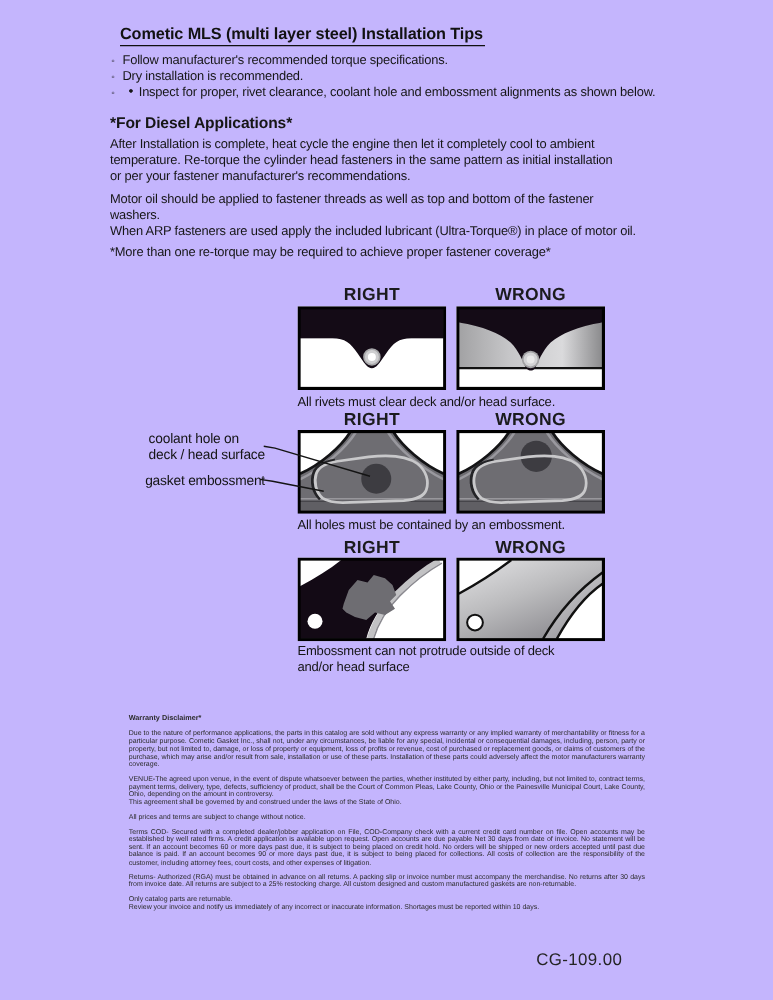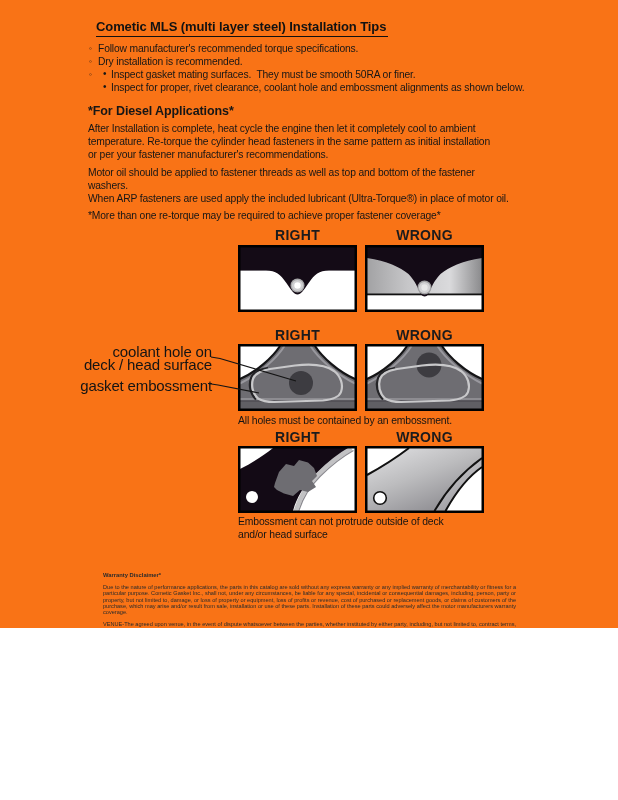--- a/index.html
+++ b/index.html
@@ -1,17 +1,17 @@
 <!DOCTYPE html>
 <html><head>
 <meta charset="utf-8">
 <style>
   html,body { margin:0; padding:0; background:#fff; }
   .page {
-    position:relative; width:618px; height:628px; background:#f97316;
+    position:relative; width:618px; height:800px; background:#c4b5fd;
     font-family:"Liberation Sans", sans-serif; color:#161616; overflow:hidden;
   }
   
   .content-top { position:absolute; left:88px; top:19px; width:428px; }
   .doc-title {
     display:table; margin:0 0 5px 8px; font-size:13px; font-weight:bold;
     letter-spacing:-0.1px; line-height:15px; border-bottom:1.6px solid #101010;
     padding:0 2px 1.5px 0; color:#121212;
   }
   .bullet-list { font-size:10.3px; line-height:13px; letter-spacing:-0.15px; }
@@ -22,21 +22,21 @@
   .diesel-heading { margin-top:10px; font-size:12.5px; font-weight:bold; line-height:14px; letter-spacing:-0.1px; }
   .para { margin-top:4px; font-size:10.3px; line-height:13.1px; letter-spacing:-0.15px; white-space:pre-line; }
   .para-first { margin-top:5px; }
   
   .diag-header { position:absolute; width:119px; text-align:center; font-size:14px;
     font-weight:700; letter-spacing:0.3px; color:#1b1b1d; line-height:15px; }
   .diag-box { position:absolute; width:119px; height:67px; }
   .diag-box svg { display:block; width:119px; height:67px; }
   .diag-caption { position:absolute; left:238px; font-size:10.4px; line-height:12.6px;
     letter-spacing:-0.15px; color:#141414; white-space:pre-line; }
-  .diag-label { position:absolute; right:406px; text-align:right; font-size:15px;
+  .diag-label { position:absolute; right:406px; text-align:left; font-size:11px;
     line-height:13px; letter-spacing:-0.15px; color:#141414; white-space:pre-line; }
   .label-coolant { top:345px; }
   .label-emboss { top:379px; }
   .leader-svg { position:absolute; left:205px; top:352px; width:100px; height:48px; z-index:5; }
   
   .legal { position:absolute; left:103px; top:572px; width:413px; font-size:5.6px;
     line-height:6.2px; color:#2b2b2b; text-align:justify; }
   .legal-heading { font-weight:bold; margin:0 0 6px 0; font-size:5.8px; }
   .legal p { margin:0 0 5.5px 0; white-space:pre-line; }
   
@@ -47,21 +47,21 @@
 <body>
 
 <div class="page">
 
   <div class="content-top">
     <div class="doc-title">Cometic MLS (multi layer steel) Installation Tips</div>
     <div class="bullet-list">
       <div class="b-item"><span class="b-marker">◦</span><span>Follow manufacturer's recommended torque specifications.</span></div>
       <div class="b-item"><span class="b-marker">◦</span><span>Dry installation is recommended.</span></div>
       <div class="b-item"><span class="b-marker">◦</span></div>
-      <div class="b-item b-sub"><span class="b-marker">•</span><span>Inspect gasket mating surfaces.  They must be smooth 50RA or finer.</span></div>
+      <div class="b-item b-sub"><span class="b-marker">•</span></div>
       <div class="b-item b-sub"><span class="b-marker">•</span><span>Inspect for proper, rivet clearance, coolant hole and embossment alignments as shown below.</span></div>
     </div>
     <div class="diesel-heading">*For Diesel Applications*</div>
     <div class="para">After Installation is complete, heat cycle the engine then let it completely cool to ambient
 temperature. Re-torque the cylinder head fasteners in the same pattern as initial installation
 or per your fastener manufacturer's recommendations.</div>
     <div class="para para-first">Motor oil should be applied to fastener threads as well as top and bottom of the fastener washers.
 When ARP fasteners are used apply the included lubricant (Ultra-Torque®) in place of motor oil.</div>
     <div class="para">*More than one re-torque may be required to achieve proper fastener coverage*</div>
   </div>
@@ -107,20 +107,21 @@
       <line x1="2" y1="49.5" x2="117" y2="49.5" stroke="#111" stroke-width="2"></line>
       <rect x="2" y="50.6" width="115" height="14.5" fill="#fff"></rect>
       <path d="M2,2 H117 V13 C97,16 84,22 75.5,29 C68.5,36 66,44 63,49.5 C61.5,52 58,52 56,49.5 C53,44 50.5,36 43.5,29 C35,22 22,16 2,13 Z" fill="#140b16"></path>
       <circle cx="59.5" cy="42.5" r="7" fill="#a2a2a4"></circle>
       <circle cx="59.5" cy="42.5" r="5.6" fill="#d2d2d4"></circle>
       <circle cx="59.5" cy="42.5" r="3.2" fill="#e8e8e8"></circle>
       <rect x="1.25" y="1.25" width="116.5" height="64.5" fill="none" stroke="#000" stroke-width="2.5"></rect>
     </svg>
   </div>
 
+  <div class="diag-caption" style="top:317px;">All rivets must clear deck and/or head surface.</div>
 
   <div class="diag-header" style="left:238px; top:328px;">RIGHT</div>
   <div class="diag-header" style="left:365px; top:328px;">WRONG</div>
 
   <div class="diag-label label-coolant">coolant hole on
 deck / head surface</div>
   <div class="diag-label label-emboss">gasket embossment</div>
 
   <div class="diag-box" style="left:238px; top:344px;">
     <svg viewBox="0 0 119 67">

